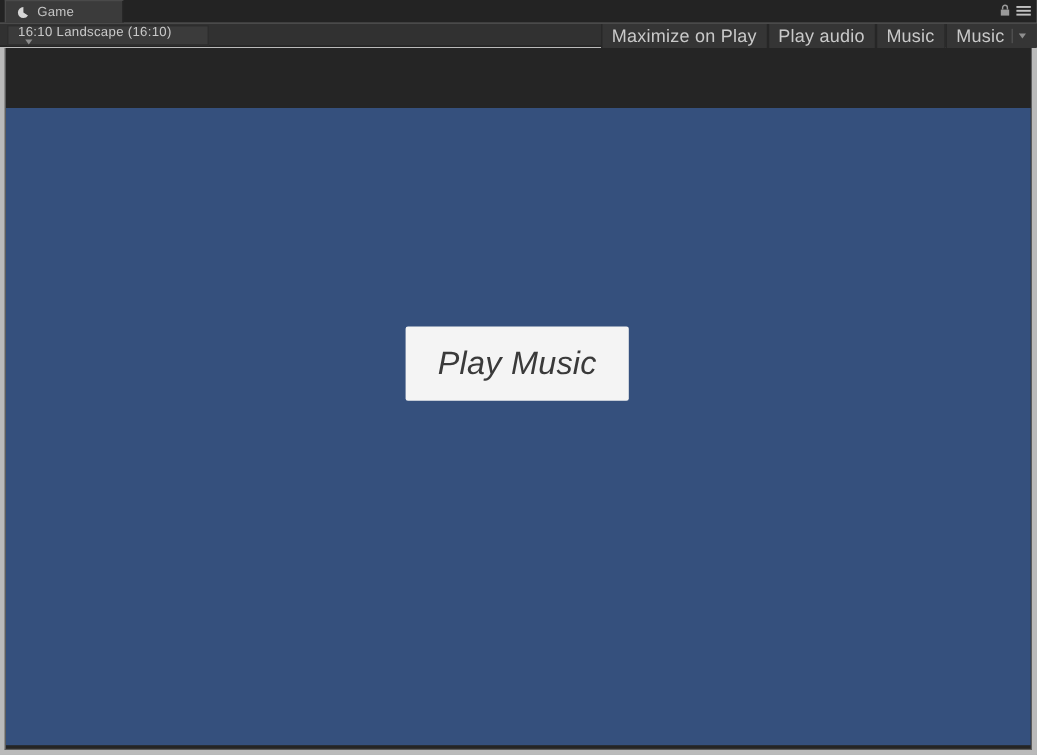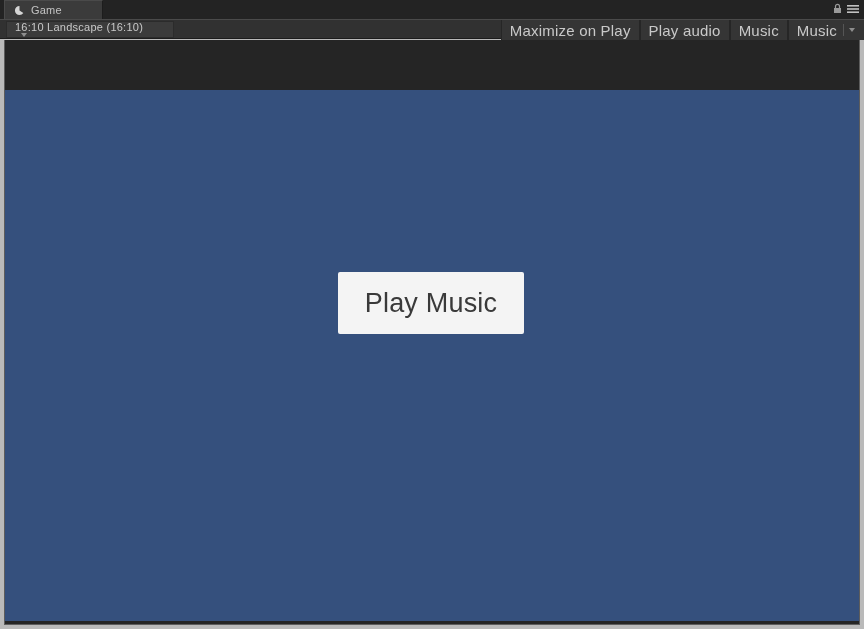--- a/index.html
+++ b/index.html
@@ -213,21 +213,21 @@
     align-items: center;
     justify-content: center;
     font-family: "Liberation Sans", sans-serif;
     font-size: 27px;
     color: #3a3a3a;
     letter-spacing: 0.2px;
     cursor: pointer;
     padding: 0;
     box-sizing: border-box;
   }
-  #btn-play-music { left: 333px; top: 182px; }
+  #btn-play-music { left: 333px; top: 182px; font-style: italic; }
   #btn-play-sound { left: 333px; top: 295px; }
 </style>
 </head>
 <body>
 
 <div id="unity-game-window">
 
   <div class="tab-strip">
 
     <div class="tab-active">

